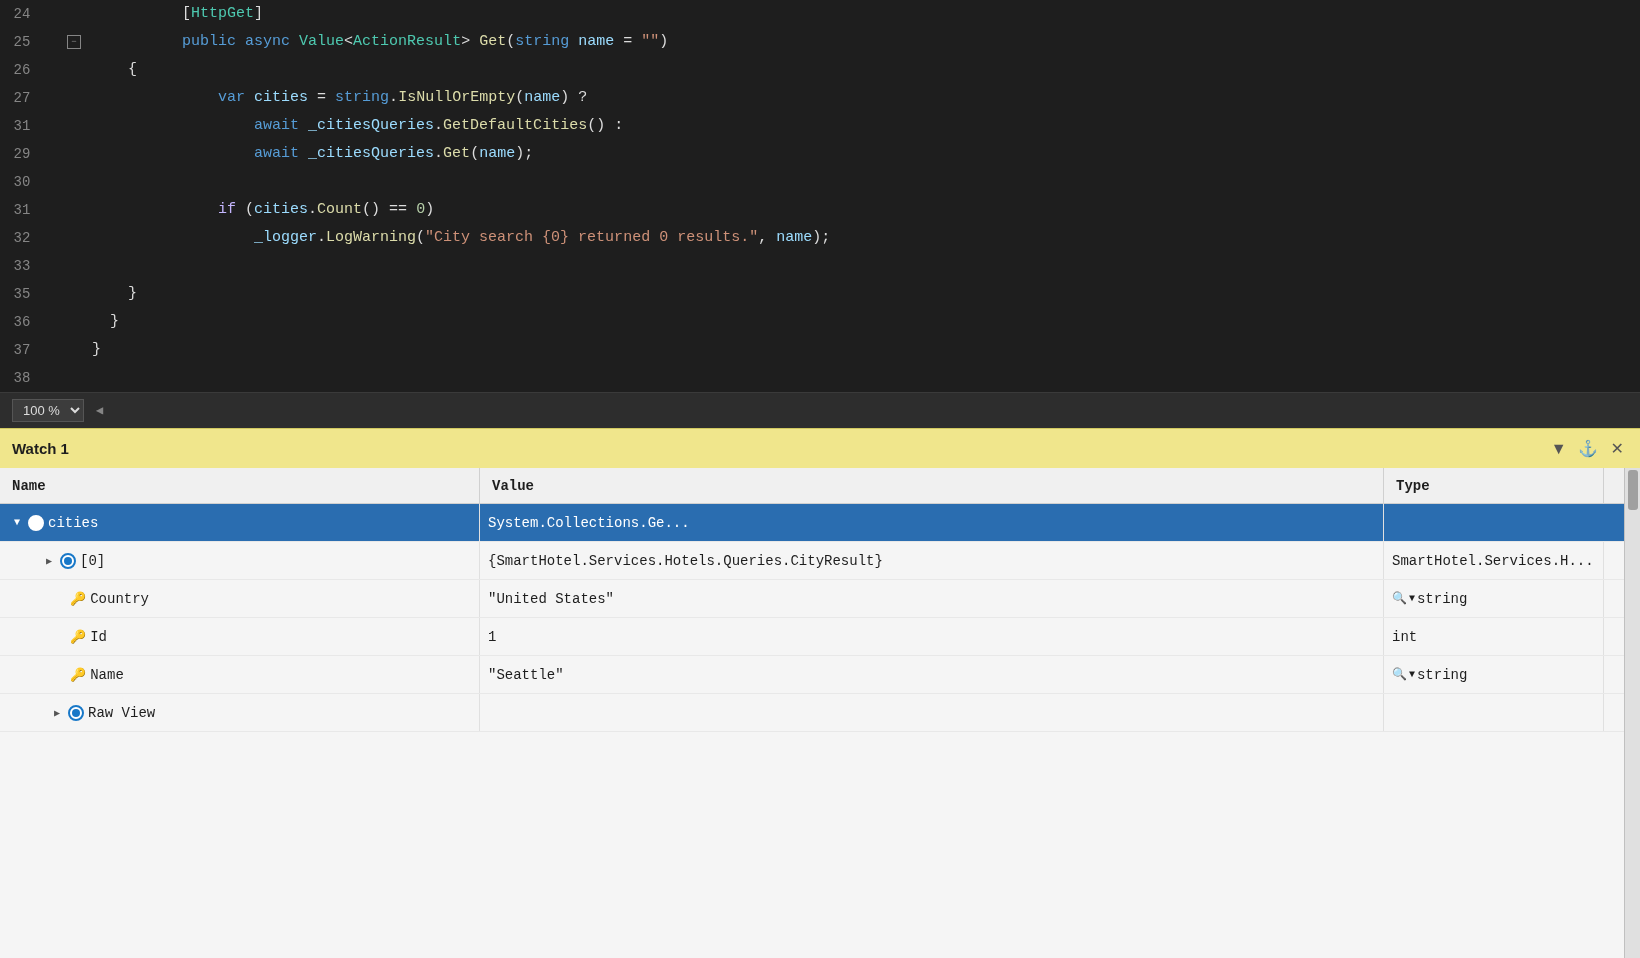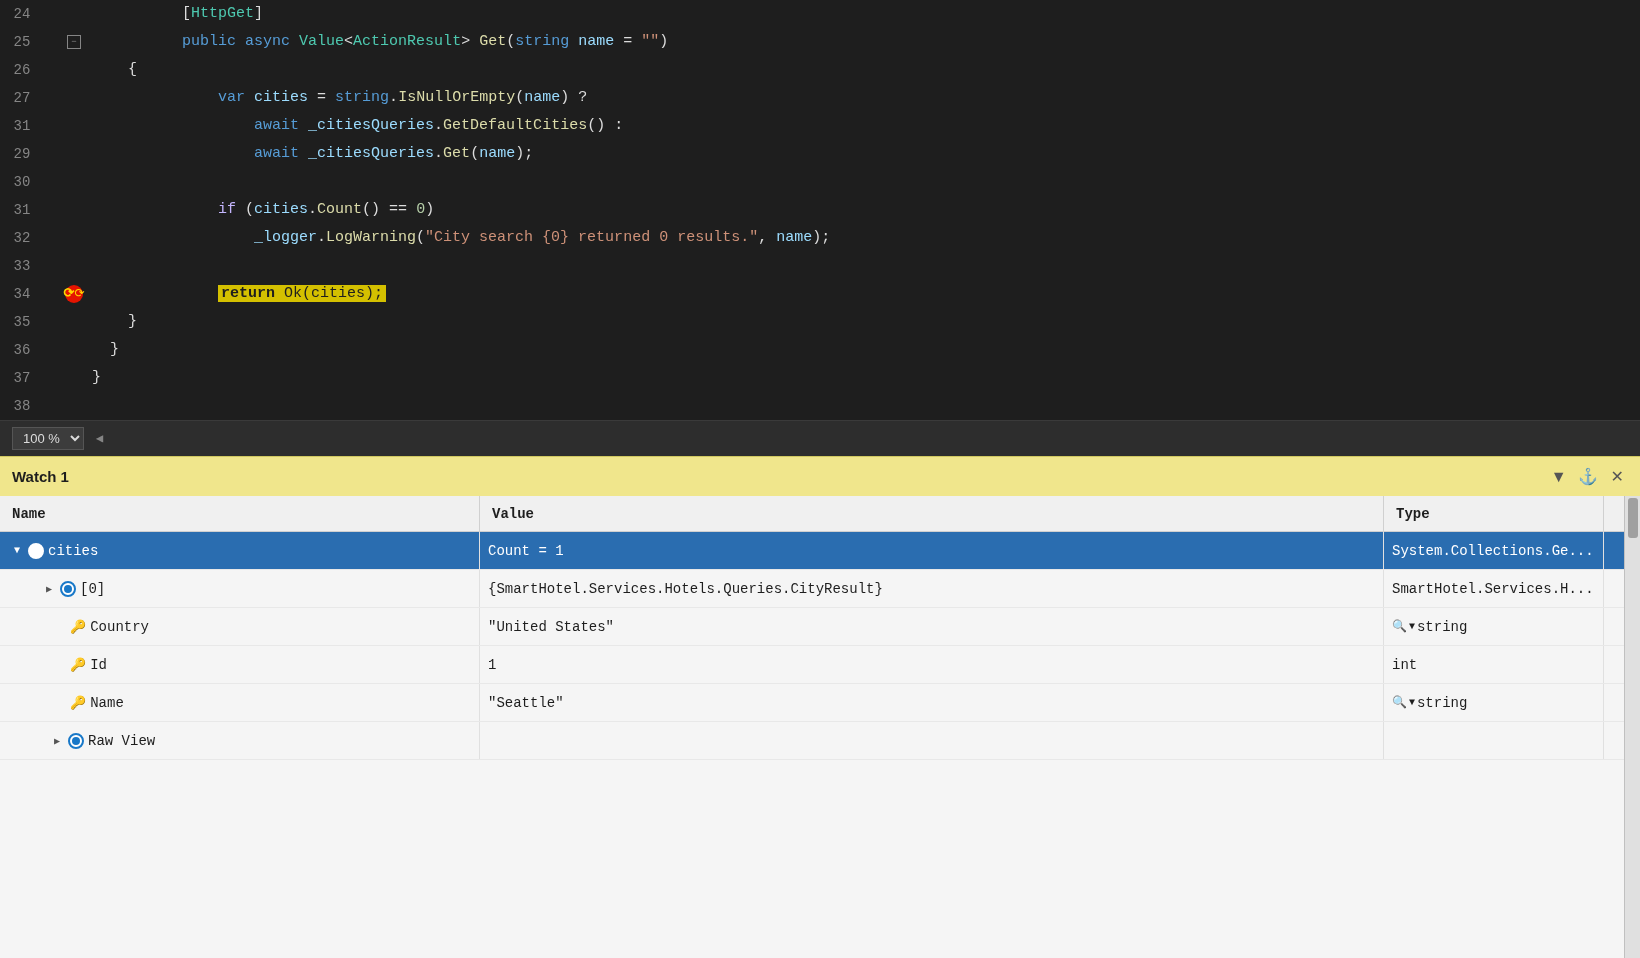--- a/index.html
+++ b/index.html
@@ -383,31 +383,20 @@
       &nbsp;&nbsp;&nbsp;&nbsp;&nbsp;&nbsp;&nbsp;&nbsp;&nbsp;&nbsp;&nbsp;&nbsp;<span class="var">_logger</span>.<span class="method">LogWarning</span>(<span class="str">"City search {0} returned 0 results."</span>, <span class="var">name</span>);
     </span>
   </div>
 
   <div class="code-line">
     <span class="line-number">33</span>
     <span class="line-indicator"></span>
     <span class="line-content"></span>
   </div>
 
-  <div class="code-line">
-    <span class="line-number">34</span>
-    <span class="line-indicator">
-      <span class="breakpoint-icon" style="width:18px;height:18px;background:#e51400;border-radius:50%;display:inline-flex;align-items:center;justify-content:center;position:relative;">
-        <span style="color:#ffd700;font-size:13px;font-weight:bold;">⟳</span>
-      </span>
-    </span>
-    <span class="line-content">
-      &nbsp;&nbsp;&nbsp;&nbsp;&nbsp;&nbsp;&nbsp;&nbsp;<span style="background:#d4c000;color:#1e1e1e;padding:0 3px;display:inline;"><span class="kw" style="color:#1e1e1e;font-weight:bold;">return</span> <span class="method" style="color:#1e1e1e;">Ok</span>(<span class="var" style="color:#1e1e1e;">cities</span>);</span>
-    </span>
-  </div>
 
   <div class="code-line">
     <span class="line-number">35</span>
     <span class="line-indicator"></span>
     <span class="line-content">&nbsp;&nbsp;&nbsp;&nbsp;}</span>
   </div>
 
   <div class="code-line">
     <span class="line-number">36</span>
     <span class="line-indicator"></span>
@@ -464,21 +453,20 @@
       </div>
 
       <div class="watch-row row-cities">
         <div class="watch-cell" style="color:white;">
           <span class="expand-btn expanded" style="color:white;"></span>
           <span class="obj-icon" style="border-color:white;">
             <span class="obj-icon-inner" style="background:white;"></span>
           </span>
           <span style="color:white;">cities</span>
         </div>
-        <div class="watch-cell" style="color:white;">Count = 1</div>
         <div class="watch-cell" style="color:white;">System.Collections.Ge...</div>
         <div class="watch-cell"></div>
       </div>
 
       <div class="watch-row">
         <div class="watch-cell" style="padding-left:40px;">
           <span class="expand-btn collapsed"></span>
           <span class="obj-icon">
             <span class="obj-icon-inner"></span>
           </span>

